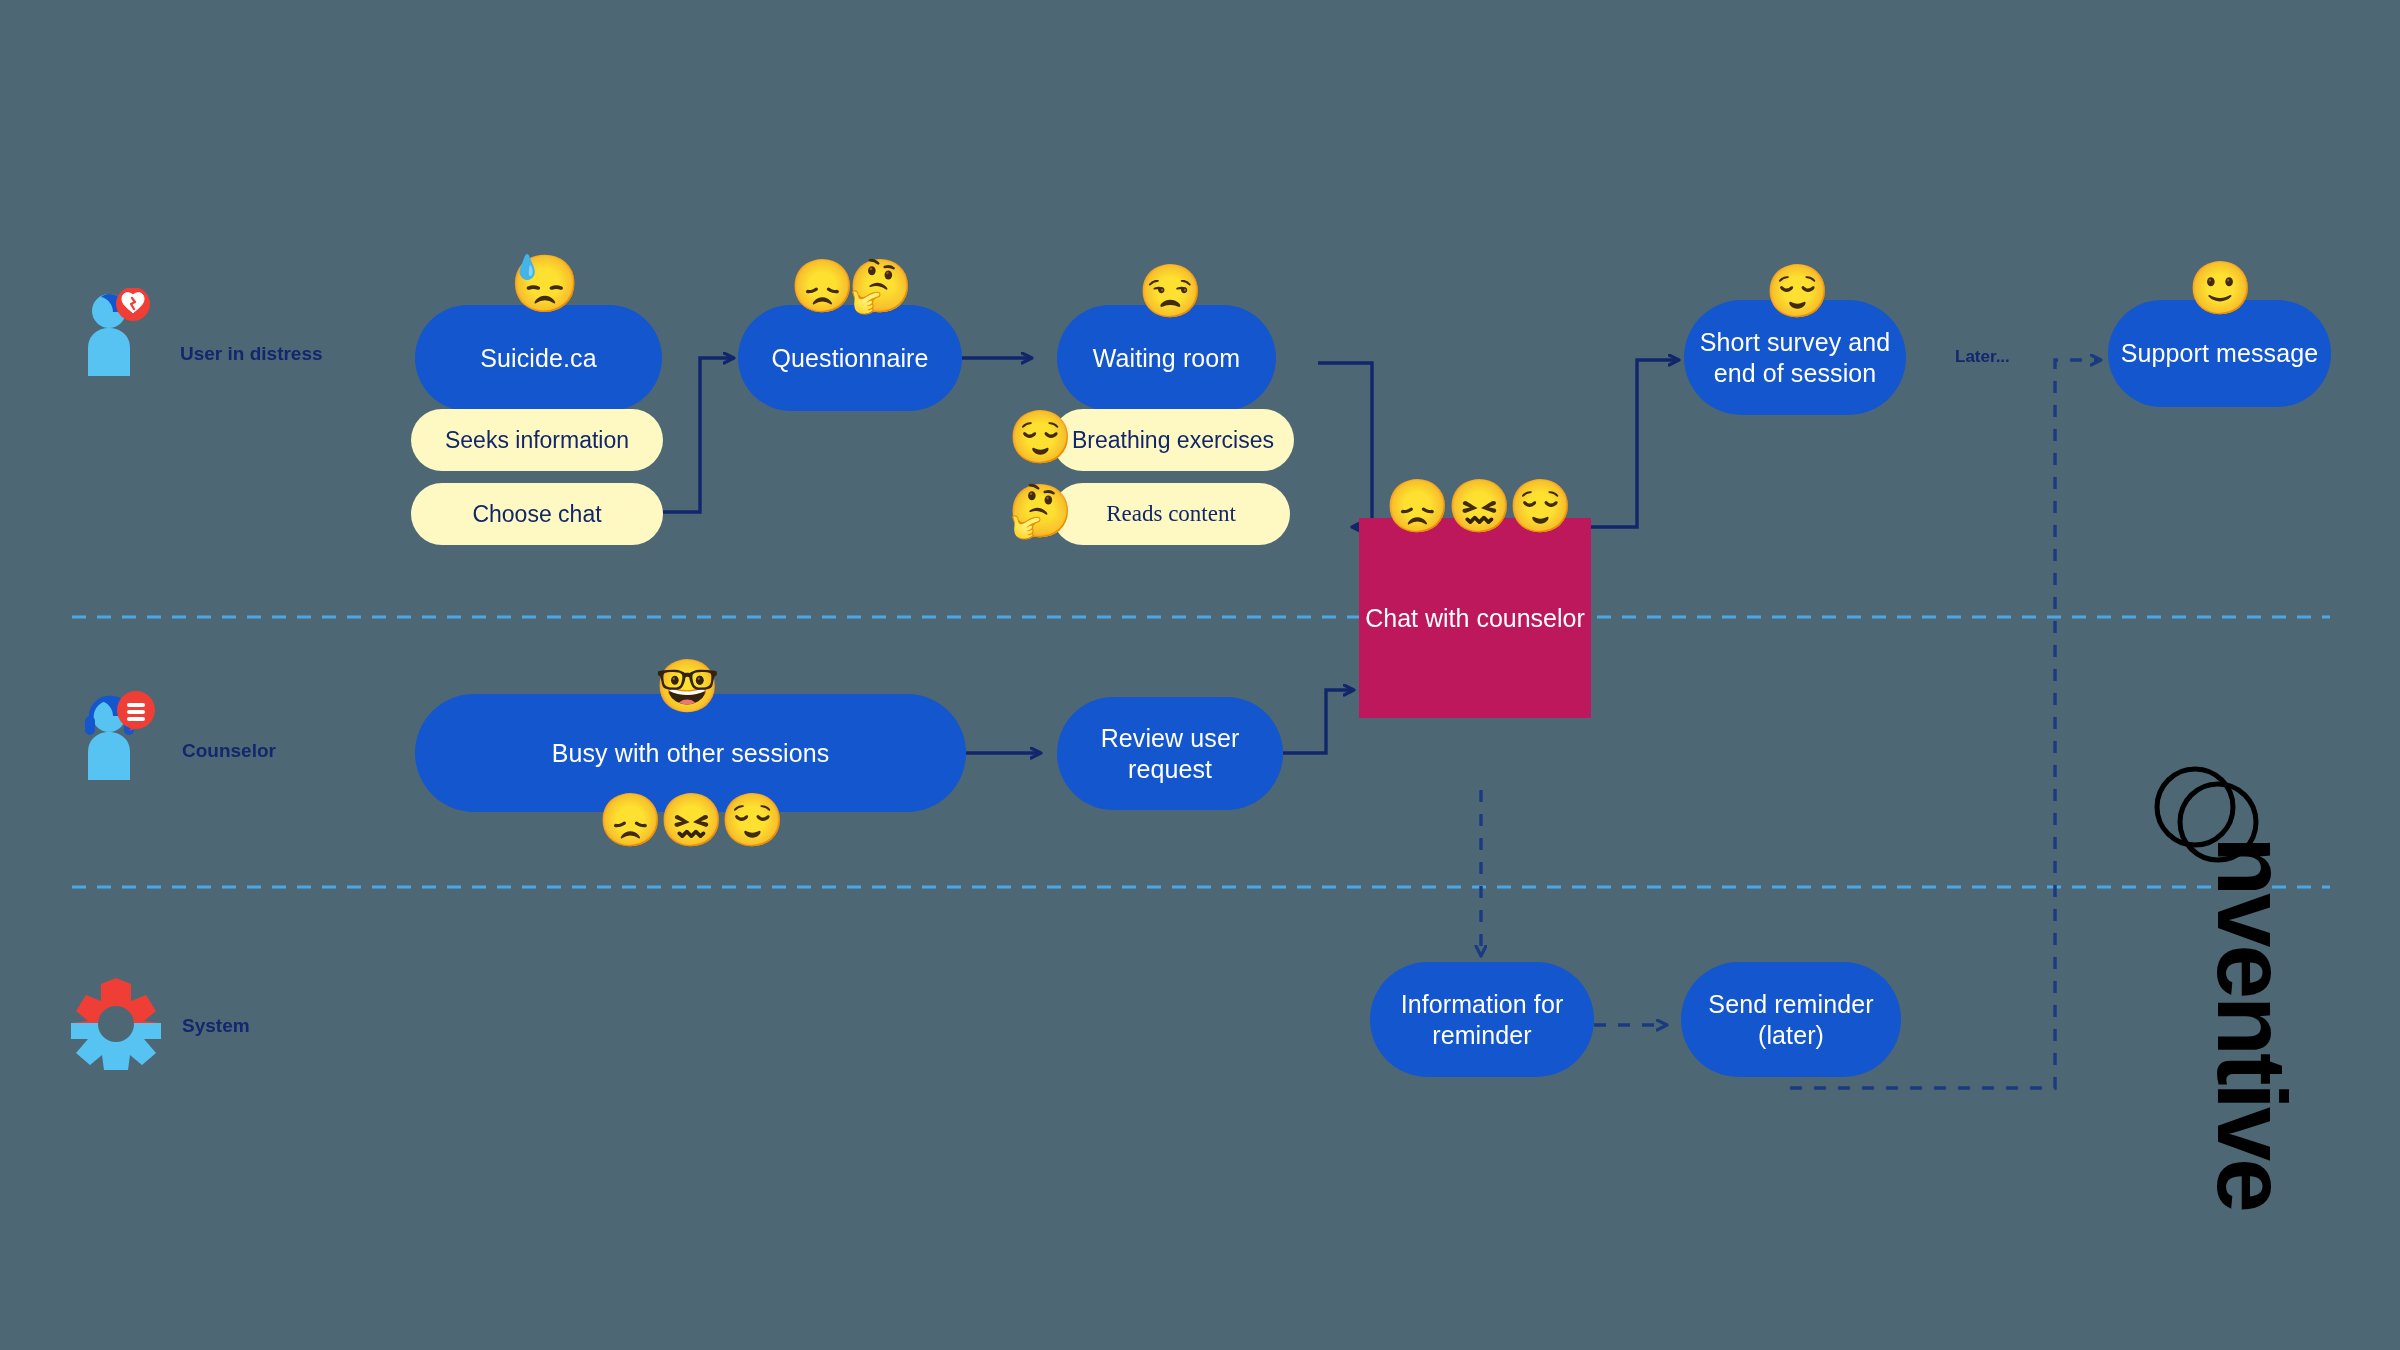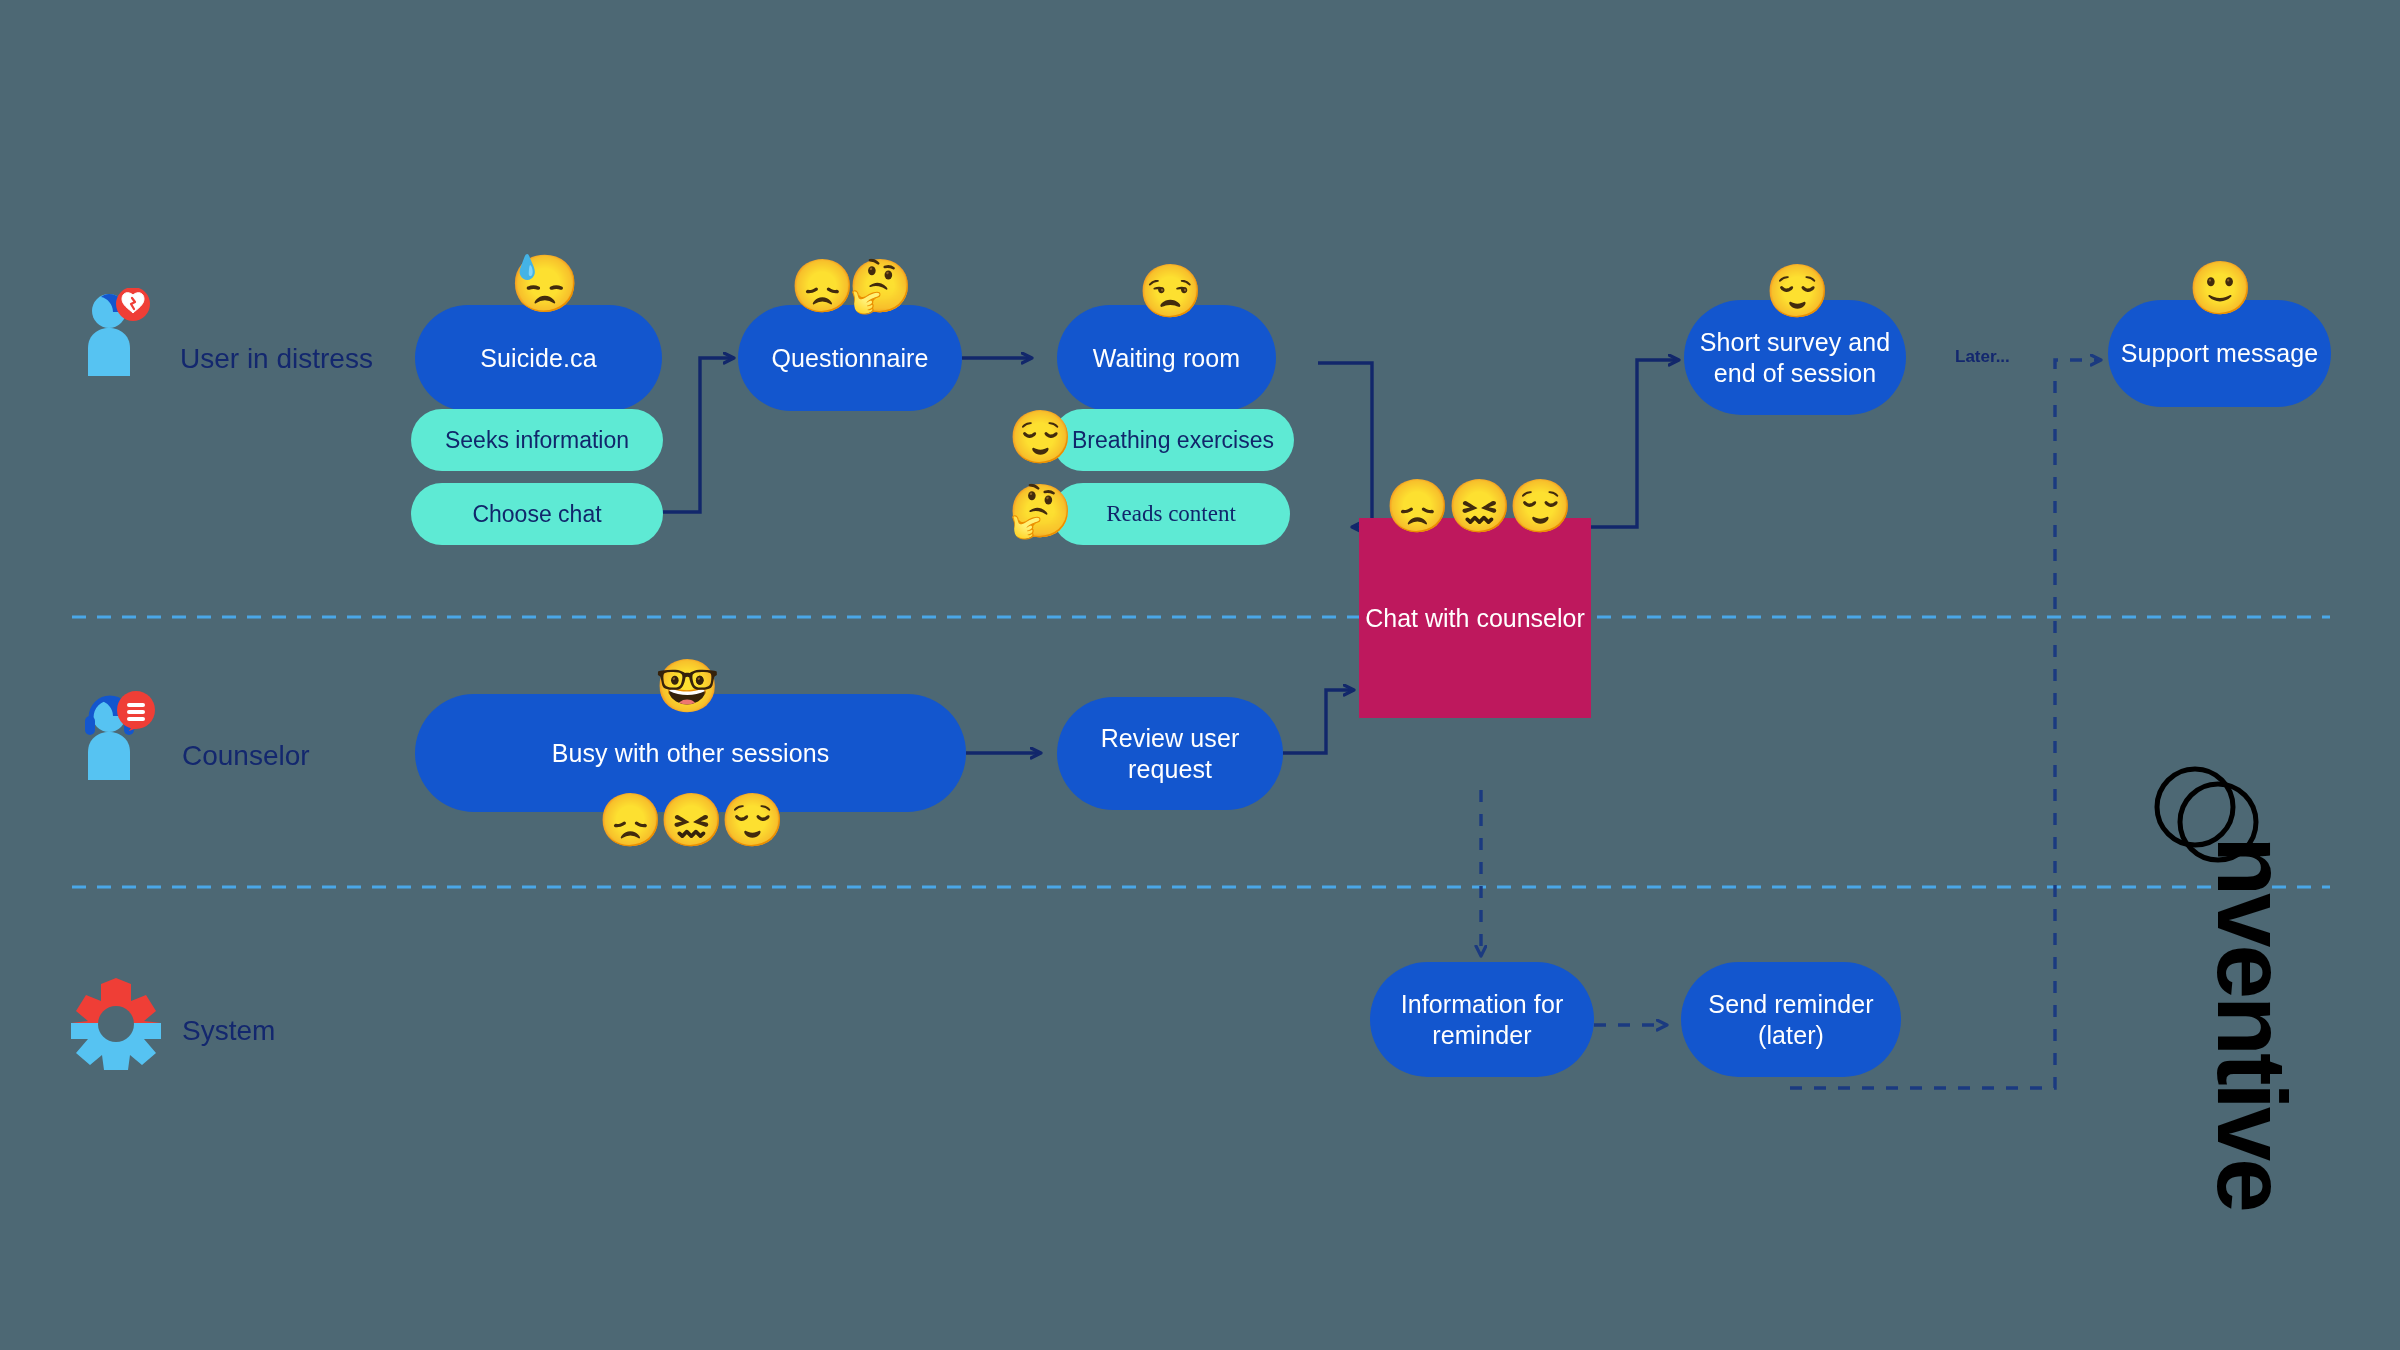--- a/index.html
+++ b/index.html
@@ -37,37 +37,37 @@
     line-height: 1.22;
   }
   .node-primary {
     background: #1356ce;
     color: #ffffff;
     border-radius: 999px;
     font-size: 25px;
     letter-spacing: 0.1px;
   }
   .node-sub {
-    background: #5eead4;
+    background: #fef9c3;
     color: #11266b;
     border-radius: 999px;
     font-size: 23px;
   }
   .node-green {
     background: #be185d;
     color: #ffffff;
     border-radius: 0;
     font-size: 25px;
   }
   
   .lane-label {
     position: absolute;
     color: #13276e;
-    font-size: 28px;
-    font-weight: normal;
+    font-size: 19px;
+    font-weight: bold;
     white-space: nowrap;
   }
   .lane-icon {
     position: absolute;
   }
   
   .later-label {
     position: absolute;
     color: #13276e;
     font-size: 17px;

